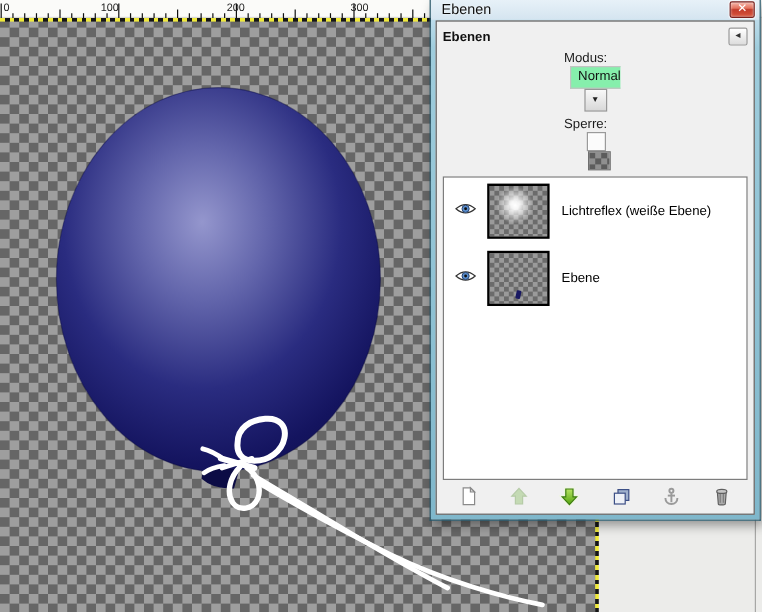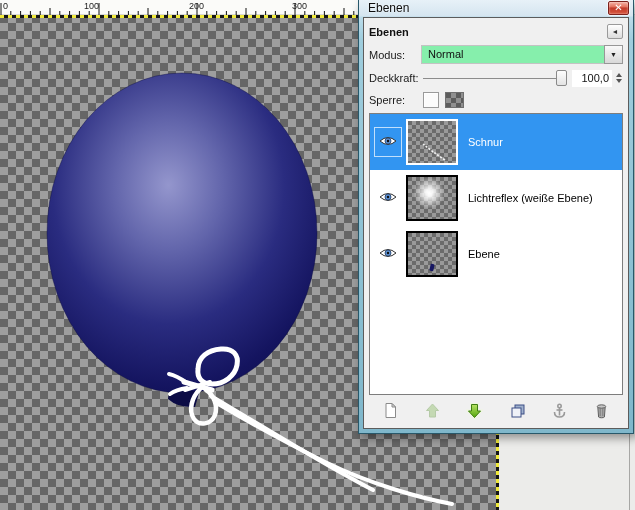--- a/index.html
+++ b/index.html
@@ -32,21 +32,21 @@
     color:#fff;font-size:10px;font-weight:bold;text-align:center;line-height:12px;
     box-shadow:0 0 0 1px rgba(255,255,255,.55), inset 0 0 2px rgba(255,255,255,.7);cursor:default;}
   #content{position:absolute;left:4px;top:17px;right:4px;bottom:4px;background:#f0f0f0;
     border:1px solid #5c5c5c;padding:5px 5px 3px 5px;display:flex;flex-direction:column;}
 
   .panel-header{display:flex;align-items:center;justify-content:space-between;height:17px;}
   .panel-header b{font-size:11px;color:#111;}
   .menu-btn{width:16px;height:15px;border:1px solid #9a9a9a;border-radius:2px;background:linear-gradient(#ffffff,#dcdcdc);
     font-size:7px;color:#333;text-align:center;line-height:13px;}
 
-  .row{display:flex;align-items:center;margin-top:5px;}
+  .row{display:flex;align-items:center;margin-top:5px;flex-direction:column;}
   .row-label{width:52px;font-size:11px;color:#1a1a1a;flex:none;}
   .combo{flex:1;height:19px;background:#86efac;border:1px solid #c3c3c3;border-right:none;
     font-size:11px;color:#111;line-height:17px;padding-left:6px;}
   .combo-arrow{width:19px;height:19px;border:1px solid #979797;background:linear-gradient(#f9f9f9,#d8d8d8);
     font-size:7px;color:#222;text-align:center;line-height:17px;}
   .slider{flex:1;position:relative;height:18px;}
   .slider-track{position:absolute;left:2px;right:4px;top:9px;height:1px;background:#8c8c8c;}
   .slider-handle{position:absolute;right:0px;top:1px;width:11px;height:16px;background:linear-gradient(#fdfdfd,#e3e3e3);
     border:1px solid #8a8a8a;border-radius:2px;}
   .opacity-value{width:40px;height:17px;background:#fff;font-size:11px;color:#111;text-align:right;
@@ -175,58 +175,29 @@
         <b>Ebenen</b>
         <div class="menu-btn">◄</div>
       </div>
 
       <div class="row">
         <span class="row-label">Modus:</span>
         <div class="combo">Normal</div>
         <div class="combo-arrow">▼</div>
       </div>
 
-      <div class="row">
-        <span class="row-label">Deckkraft:</span>
-        <div class="slider">
-          <div class="slider-track"></div>
-          <div class="slider-handle"></div>
-        </div>
-        <div class="opacity-value">100,0</div>
-        <div class="spinner">
-          <div class="spin-up"></div>
-          <div class="spin-down"></div>
-        </div>
-      </div>
 
       <div class="row">
         <span class="row-label">Sperre:</span>
         <div class="lock-btn1"></div>
         <div class="lock-btn2"></div>
       </div>
 
       <div id="layer-list">
 
-        <div class="layer-row selected">
-          <div class="eye-cell">
-              <div class="eye-box">
-            <svg width="18" height="12" viewBox="0 0 18 12">
-              <path d="M1,6 Q9,-1 17,6 Q9,13 1,6 Z" fill="#fff" stroke="#333" stroke-width="1"></path>
-              <circle cx="9" cy="6" r="3" fill="#5b8fd0" stroke="#23406b" stroke-width=".8"></circle>
-              <circle cx="9" cy="6" r="1.2" fill="#101010"></circle>
-            </svg>
-          </div>
-            </div>
-          <div class="thumb t-string">
-            <svg class="ov" viewBox="0 0 48 42">
-              <path d="M15,23 C21,28 28,33 37,39" stroke="#fff" stroke-width="1.6" fill="none" stroke-dasharray="2 1.6" opacity=".9"></path>
-            </svg>
-          </div>
-          <span class="layer-name">Schnur</span>
-        </div>
 
         <div class="layer-row">
           <div class="eye-cell">
               <div class="eye-box">
             <svg width="18" height="12" viewBox="0 0 18 12">
               <path d="M1,6 Q9,-1 17,6 Q9,13 1,6 Z" fill="#fff" stroke="#333" stroke-width="1"></path>
               <circle cx="9" cy="6" r="3" fill="#5b8fd0" stroke="#23406b" stroke-width=".8"></circle>
               <circle cx="9" cy="6" r="1.2" fill="#101010"></circle>
             </svg>
           </div>

